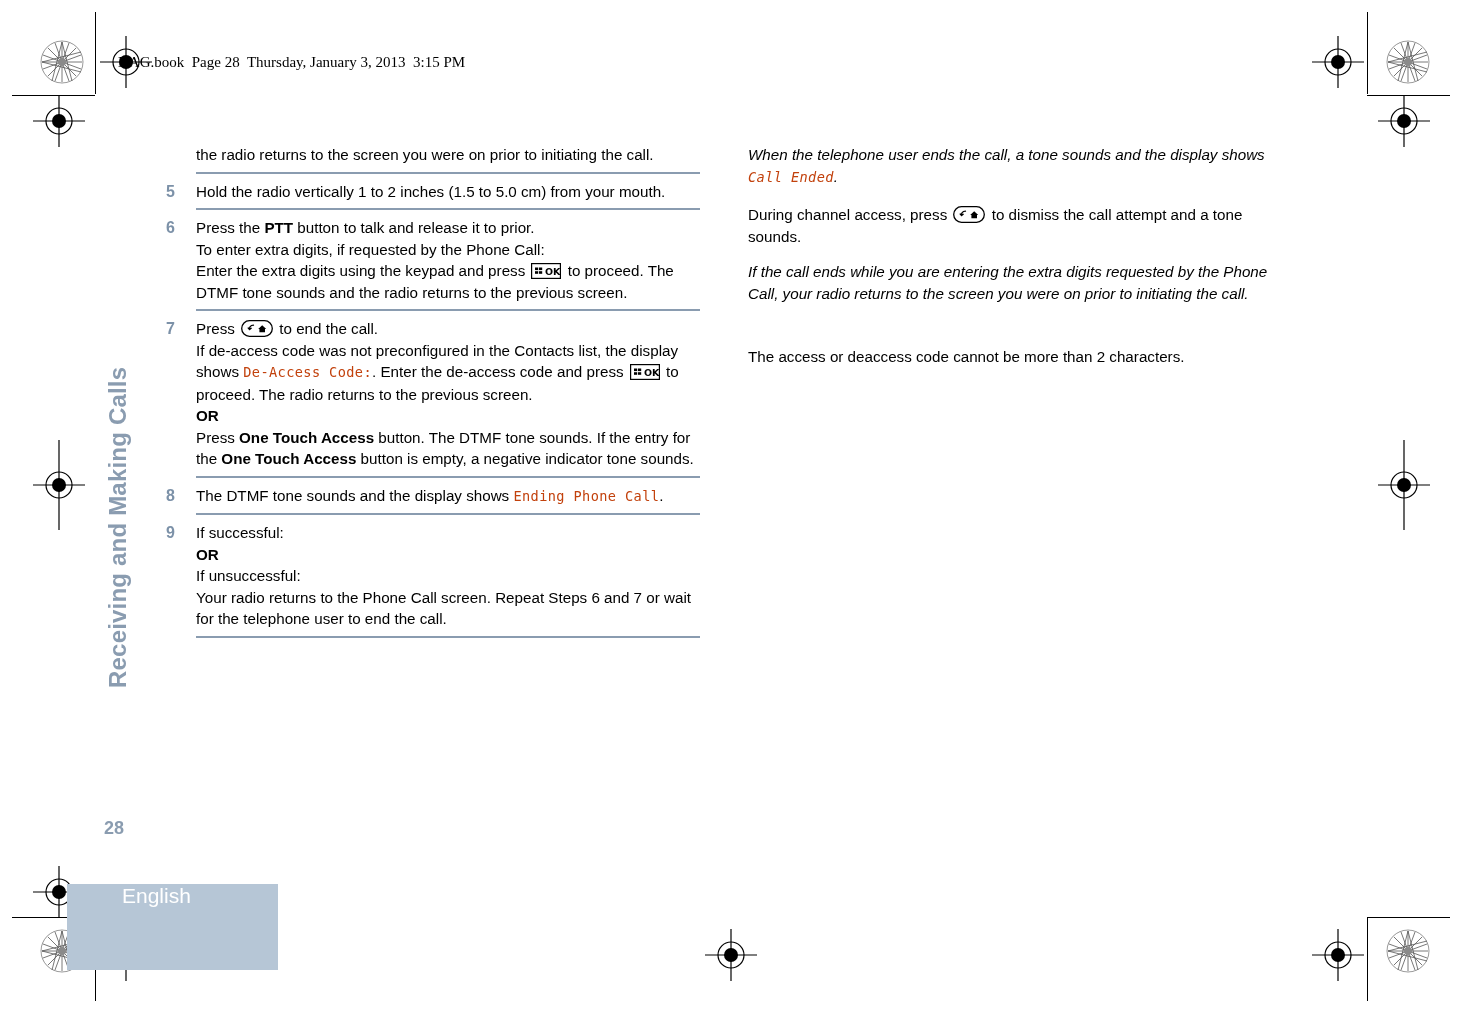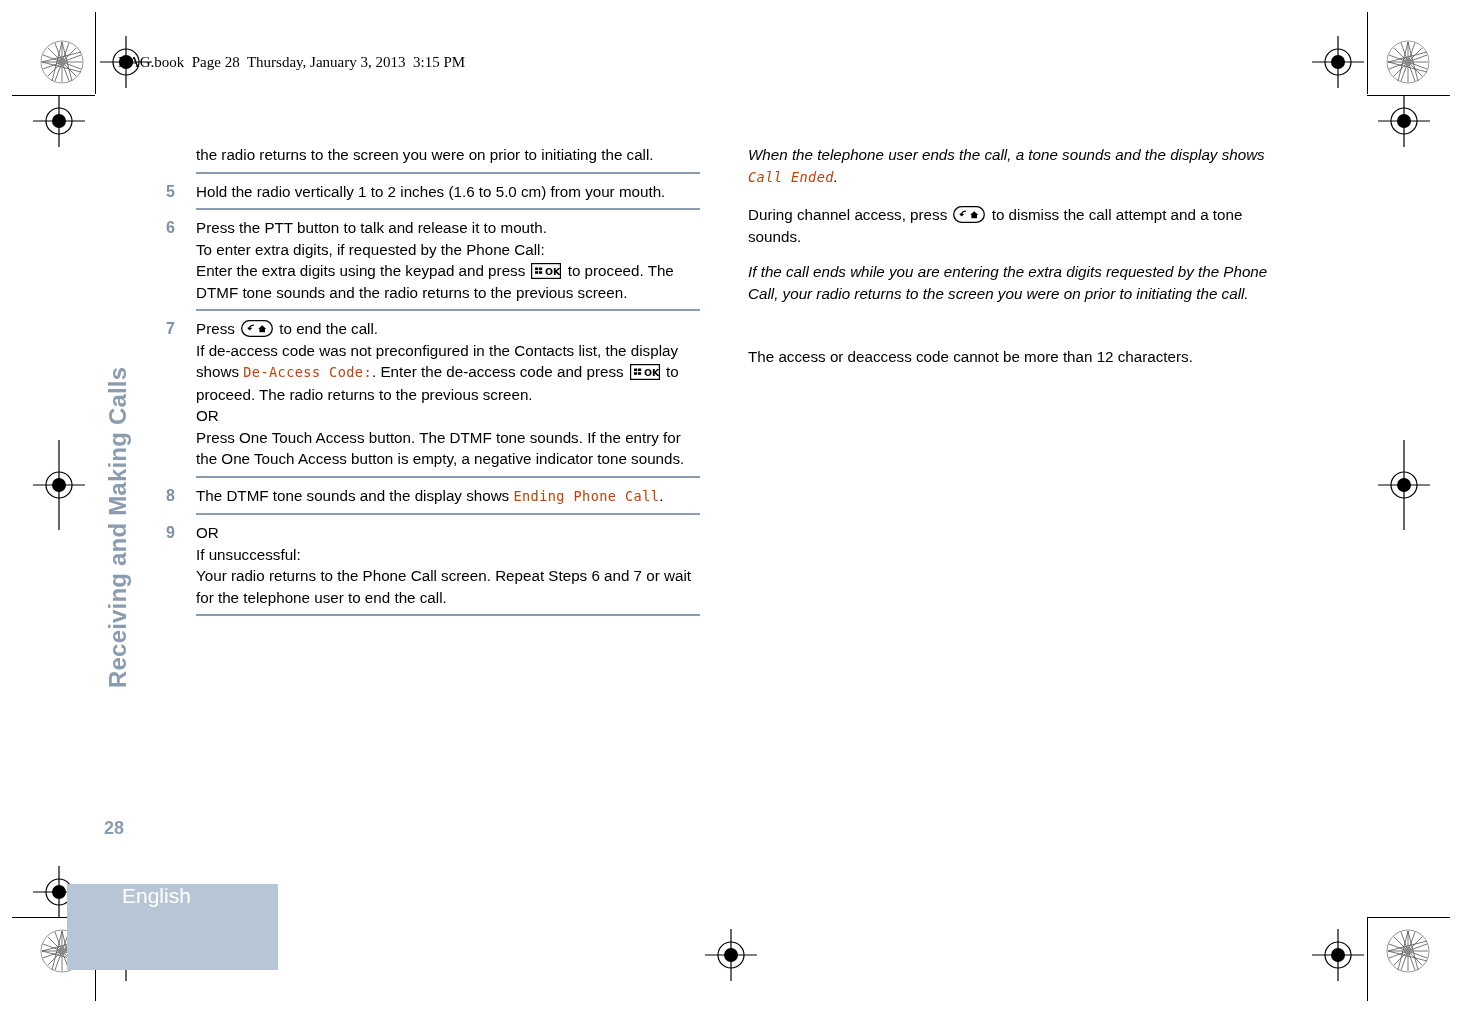--- a/index.html
+++ b/index.html
@@ -80,21 +80,21 @@
 
   .step { position: relative; padding-left: 0; }
   .stepnum {
     position: absolute;
     left: -30px;
     font-size: 16px;
     font-weight: bold;
     color: #7c91a8;
   }
 
-  b, .b { font-weight: normal; }
+  b, .b { font-weight: bold; }
   i, .i { font-style: italic; }
 
   .lcd {
     font-family: "DejaVu Sans Mono", "Liberation Mono", monospace;
     font-size: 13.6px;
     letter-spacing: .4px;
     color: #c2410c;
   }
 
   
@@ -302,26 +302,26 @@
 
   <div class="footer-bar"></div>
   <div class="footer-lang">English</div>
 
   <div class="col col-left">
     <div class="para">the radio returns to the screen you were on prior to initiating the call.</div>
     <div id="left-steps">
         <div class="rule"></div>
         <div class="step">
           <span class="stepnum">5</span>
-          <div>Hold the radio vertically 1 to 2 inches (1.6 to 5.0 cm) from your mouth.</div>
+          <div>Hold the radio vertically 1 to 2 inches (1.5 to 5.0 cm) from your mouth.</div>
         </div>
         <div class="rule"></div>
         <div class="step">
           <span class="stepnum">6</span>
-          <div><span>Press the </span><b>PTT</b><span> button to talk and release it to mouth.</span></div>
+          <div><span>Press the </span><b>PTT</b><span> button to talk and release it to prior.</span></div>
           <div>To enter extra digits, if requested by the Phone Call:</div>
           <div><span>Enter the extra digits using the keypad and press </span><span class="key"><svg width="30" height="16" viewBox="0 0 30 16">
                 <rect x="0.6" y="0.6" width="28.8" height="14.8" fill="#fff" stroke="#000" stroke-width="1.2"></rect>
                 <rect x="4" y="4.5" width="3.2" height="2.6" fill="#000"></rect>
                 <rect x="8" y="4.5" width="3.2" height="2.6" fill="#000"></rect>
                 <rect x="4" y="8.2" width="3.2" height="2.6" fill="#000"></rect>
                 <rect x="8" y="8.2" width="3.2" height="2.6" fill="#000"></rect>
                 <text x="14" y="12" font-family="DejaVu Sans, sans-serif" font-size="9.5" font-weight="bold" fill="#000">OK</text>
               </svg></span><span> to proceed. The DTMF tone sounds and the radio returns to the previous screen.</span></div>
         </div>
@@ -345,34 +345,35 @@
           <div><span>Press </span><b>One Touch Access</b><span> button. The DTMF tone sounds. If the entry for the </span><b>One Touch Access</b><span> button is empty, a negative indicator tone sounds.</span></div>
         </div>
         <div class="rule"></div>
         <div class="step">
           <span class="stepnum">8</span>
           <div><span>The DTMF tone sounds and the display shows </span><span class="lcd">Ending Phone Call</span><span>.</span></div>
         </div>
         <div class="rule"></div>
         <div class="step">
           <span class="stepnum">9</span>
+          <div>If successful:</div>
           <div><b>OR</b></div>
           <div>If unsuccessful:</div>
           <div>Your radio returns to the Phone Call screen. Repeat Steps 6 and 7 or wait for the telephone user to end the call.</div>
         </div>
         <div class="rule"></div>
       </div>
   </div>
 
   <div class="col col-right">
     <div id="right-paras">
         <div class="para" style="font-style: italic;"><i>When the telephone user ends the call, a tone sounds and the display shows </i><span class="lcd">Call Ended</span><i>.</i></div>
         <div class="para" style="margin-top: 16px;"><span>During channel access, press </span><span class="key"><svg width="32" height="17" viewBox="0 0 32 17">
               <rect x="0.7" y="0.7" width="30.6" height="15.6" rx="7.8" ry="7.8" fill="#fff" stroke="#000" stroke-width="1.3"></rect>
               <path d="M12.5 5.2 C9.2 5.2 8.2 7.6 8.6 9.6 M8.6 9.6 L7.2 8.0 M8.6 9.6 L10.2 8.3" fill="none" stroke="#000" stroke-width="1.3" stroke-linecap="round" stroke-linejoin="round"></path>
               <path d="M17.2 9.0 L21.2 5.2 L25.2 9.0 L24.0 9.0 L24.0 12.2 L18.4 12.2 L18.4 9.0 Z" fill="#000"></path>
             </svg></span><span> to dismiss the call attempt and a tone sounds.</span></div>
         <div class="para" style="font-style: italic;"><i>If the call ends while you are entering the extra digits requested by the Phone Call, your radio returns to the screen you were on prior to initiating the call.</i></div>
-        <div class="para" style="margin-top: 42px;"><span>The access or deaccess code cannot be more than 12 characters.</span></div>
+        <div class="para" style="margin-top: 42px;"><span>The access or deaccess code cannot be more than 2 characters.</span></div>
       </div>
   </div>
 
 </div>
 
 </body></html>

